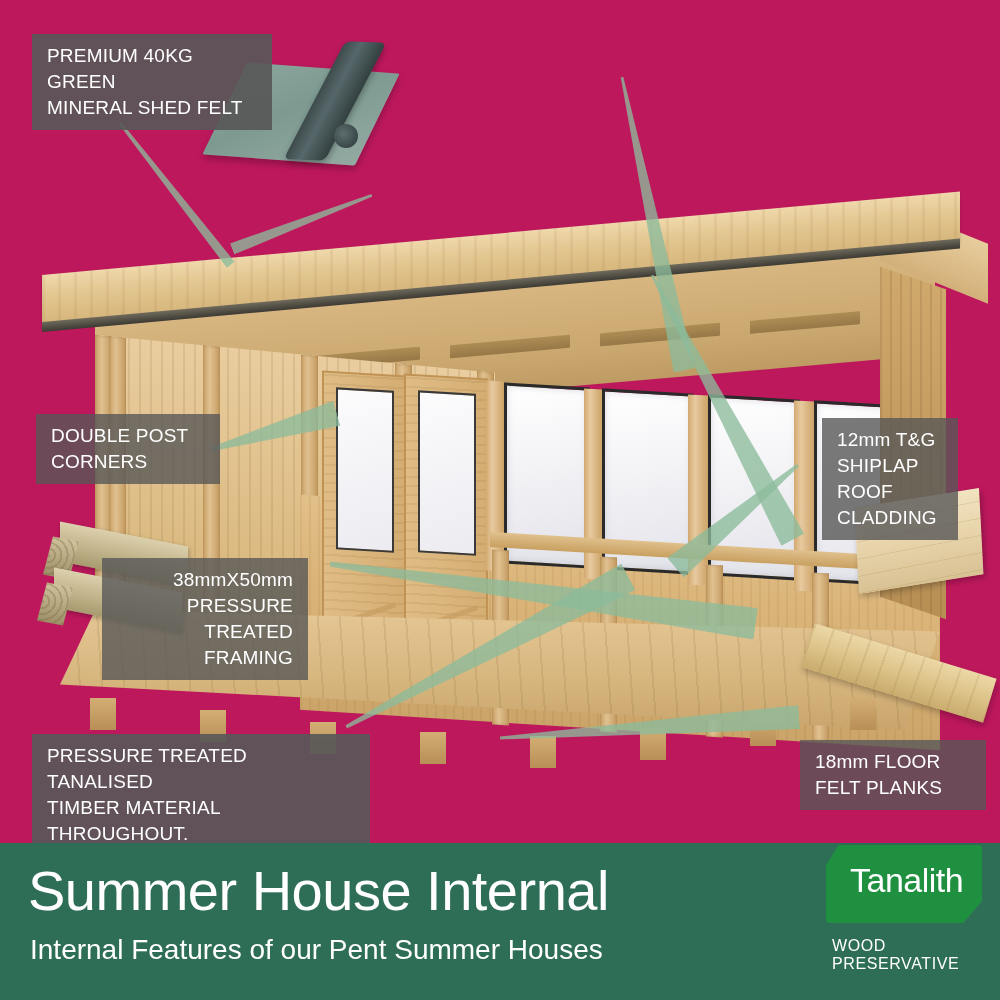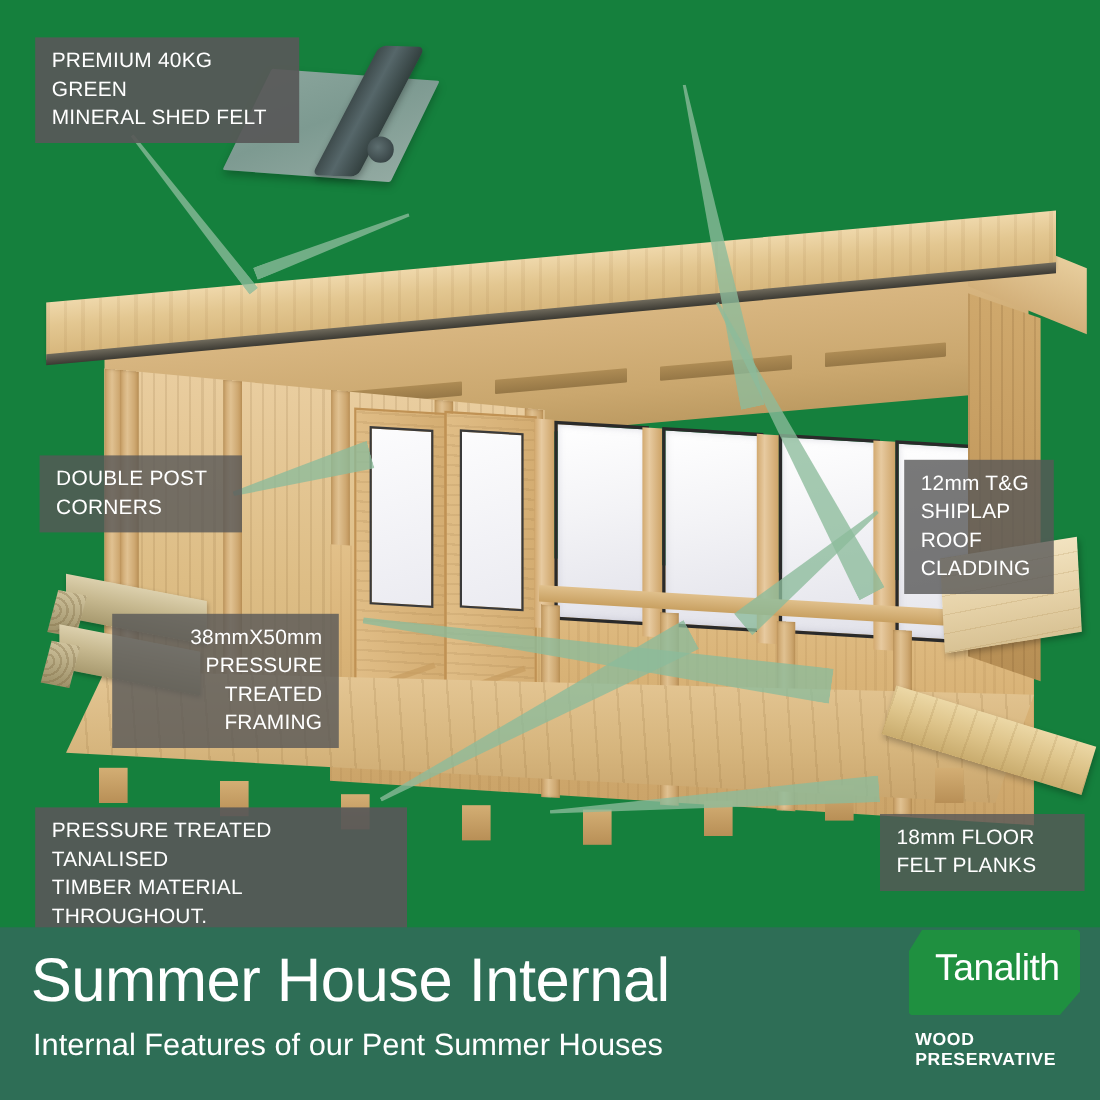--- a/index.html
+++ b/index.html
@@ -2,21 +2,21 @@
 <html><head>
 <meta charset="utf-8">
 <style>
   html,body{margin:0;padding:0;}
   body{
     width:1000px;height:1000px;
     background:#ffffff;
     font-family:"Liberation Sans", sans-serif;
     overflow:hidden;
   }
-  #stage{position:relative;width:1000px;height:1000px;background:#15803d;overflow:hidden;}
+  #stage{position:relative;width:1000px;height:1000px;background:#be185d;overflow:hidden;}
 
   
   #shed{position:absolute;left:0;top:170px;width:1000px;height:660px;}
 
   .wood{
     background:
       repeating-linear-gradient(90deg, rgba(140,100,50,.10) 0 2px, rgba(255,255,255,0) 2px 9px),
       linear-gradient(180deg,#e2c089 0%, #d9b377 45%, #cba469 100%);
   }
   .wood-l{
@@ -233,21 +233,21 @@
   }
   #tanalith-name{
     position:absolute;left:24px;top:16px;
     color:#ffffff;font-size:34px;font-weight:normal;letter-spacing:-0.5px;
   }
   #tanalith-reg{
     position:absolute;left:168px;top:18px;color:#ffffff;font-size:13px;
   }
   #tanalith-tag{
     position:absolute;left:18px;top:92px;
-    color:#ffffff;font-size:16px;font-weight:bold;letter-spacing:.6px;
+    color:#ffffff;font-size:16px;font-weight:normal;letter-spacing:.6px;
   }
 </style>
 </head>
 <body>
 
 <div id="stage">
 
   <div id="shed">
 
     <div class="ceiling"></div>

